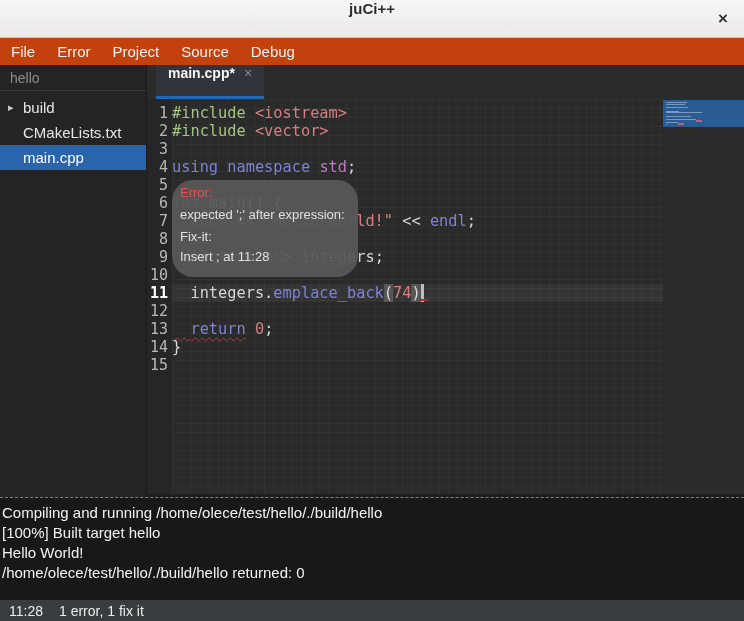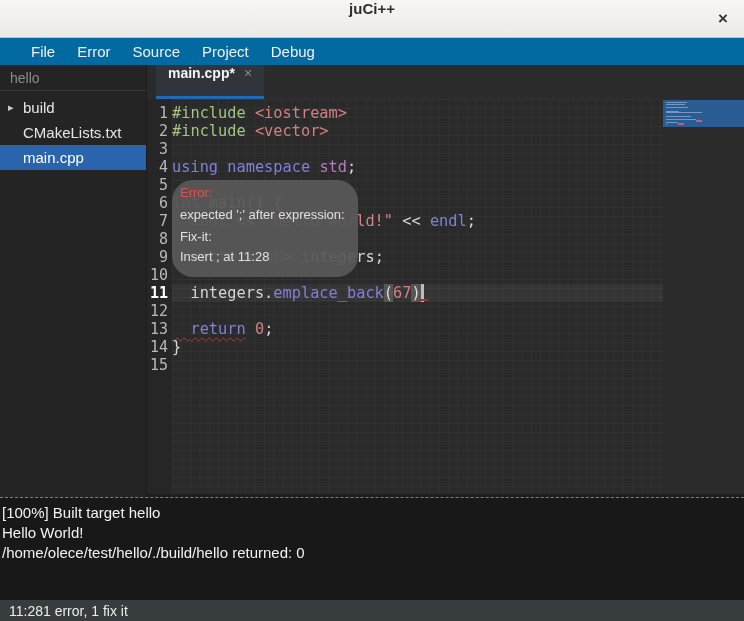--- a/index.html
+++ b/index.html
@@ -11,21 +11,21 @@
   .titlebar { position:absolute; top:0; left:0; width:744px; height:38px;
     background:linear-gradient(#f7f6f5,#eceae8); border-bottom:1px solid #c6c3bf;
     display:flex; align-items:flex-start; justify-content:center; }
   .titlebar .title { font-size:15px; font-weight:bold; color:#2d2d2d; }
   .titlebar .close { position:absolute; right:11px; top:9px; width:20px; height:20px;
     display:flex; align-items:center; justify-content:center;
     color:#333; font-size:17px; font-weight:bold; cursor:default; }
 
   
   .menubar { position:absolute; top:38px; left:0; width:744px; height:27px;
-    background:#0369a1; display:flex; align-items:center; padding-left:20px; }
+    background:#c2410c; display:flex; align-items:center; padding-left:0; }
   .menu-item { color:#f1f1f1; font-size:15px; padding:0 11px; line-height:27px; }
 
   
   .sidebar { position:absolute; top:65px; left:0; width:147px; height:432px;
     background:#242424; border-right:1px solid #1c1c1c; }
   .sidebar-header { height:26px; line-height:26px; padding-left:10px;
     color:#8b8b8b; font-size:14px; border-bottom:1px solid #3a3a3a; }
   .tree { padding-top:4px; }
   .tree-item { position:relative; height:25px; line-height:25px; padding-left:23px;
     color:#e6e6e6; font-size:15px; white-space:nowrap; }
@@ -84,38 +84,38 @@
   .tt-fixit-label { margin-top:7px; }
   .tt-fixit-text { margin-top:5px; }
 
   
   .split-line { position:absolute; top:497px; left:0; width:744px; height:0;
     border-top:1px dashed #7f7f7f; }
   .terminal { position:absolute; top:498px; left:0; width:744px; height:102px;
     background:#181818; padding:5px 0 0 2px; }
   .term-line { color:#f2f2f2; font-size:15px; line-height:20px; white-space:pre; }
   .statusbar { position:absolute; top:600px; left:0; width:744px; height:21px;
-    background:#373c3e; display:flex; align-items:center; padding-left:9px; }
+    background:#373c3e; display:flex; align-items:center; padding-left:9px; gap:16px; }
   .statusbar span { color:#ececec; font-size:14px; }
 </style>
 </head>
 <body>
 
 <div id="app">
 
   <div class="titlebar">
     <span class="title">juCi++</span>
     <span class="close">×</span>
   </div>
 
   <div class="menubar">
       <div class="menu-item">File</div>
       <div class="menu-item">Error</div>
+      <div class="menu-item">Project</div>
       <div class="menu-item">Source</div>
-      <div class="menu-item">Project</div>
       <div class="menu-item">Debug</div>
     </div>
 
   <div class="sidebar">
     <div class="sidebar-header">hello</div>
     <div class="tree">
         <div class="tree-item"><span class="expander">▸</span><span>build</span></div>
         <div class="tree-item"><span>CMakeLists.txt</span></div>
         <div class="tree-item selected"><span>main.cpp</span></div>
       </div>
@@ -151,21 +151,21 @@
         <div class="code-line" style="top: 23px;"><span class="pp">#include</span><span class="pl"> </span><span class="str">&lt;vector&gt;</span></div>
         <div class="code-line" style="top: 5px;"><span class="pp">#include</span><span class="pl"> </span><span class="str">&lt;iostream&gt;</span></div>
         <div class="code-line" style="top: 41px;"></div>
         <div class="code-line" style="top: 59px;"><span class="kw">using</span><span class="pl"> </span><span class="kw">namespace</span><span class="pl"> </span><span class="ns">std</span><span class="pl">;</span></div>
         <div class="code-line" style="top: 77px;"></div>
         <div class="code-line" style="top: 95px;"><span class="kw">int</span><span class="pl"> main() {</span></div>
         <div class="code-line" style="top: 113px;"><span class="pl">  </span><span class="kw">cout</span><span class="pl"> &lt;&lt; </span><span class="str">"Hello World!"</span><span class="pl"> &lt;&lt; </span><span class="kw">endl</span><span class="pl">;</span></div>
         <div class="code-line" style="top: 131px;"></div>
         <div class="code-line" style="top: 149px;"><span class="pl">  </span><span class="kw">vector</span><span class="pl">&lt;</span><span class="kw">int</span><span class="pl">&gt; integers;</span></div>
         <div class="code-line" style="top: 167px;"></div>
-        <div class="code-line current" style="top: 185px;"><span class="pl">  integers.</span><span class="kw">emplace_back</span><span class="brk">(</span><span class="num">67</span><span class="brk">)</span></div>
+        <div class="code-line current" style="top: 185px;"><span class="pl">  integers.</span><span class="kw">emplace_back</span><span class="brk">(</span><span class="num">74</span><span class="brk">)</span></div>
         <div class="cursor" style="left: 248.67px; top: 185px;"></div>
         <div class="cursor-errmark" style="left: 246.67px; top: 200px;"></div>
         <div class="code-line" style="top: 203px;"></div>
         <div class="code-line" style="top: 221px;"><span class="pl sq">  </span><span class="kw sq">return</span><span class="pl"> </span><span class="num">0</span><span class="pl">;</span></div>
         <div class="code-line" style="top: 239px;"><span class="pl">}</span></div>
         <div class="code-line" style="top: 257px;"></div>
       </div>
   </div>
 
   <div class="minimap">
@@ -187,20 +187,21 @@
   <div class="tooltip">
     <div class="err-label">Error:</div>
     <div class="line tt-error-text">expected ';' after expression:</div>
     <div class="line tt-fixit-label">Fix-it:</div>
     <div class="line tt-fixit-text">Insert ; at 11:28</div>
   </div>
 
   <div class="split-line"></div>
 
   <div class="terminal">
+      <div class="term-line">Compiling and running /home/olece/test/hello/./build/hello</div>
       <div class="term-line">[100%] Built target hello</div>
       <div class="term-line">Hello World!</div>
       <div class="term-line">/home/olece/test/hello/./build/hello returned: 0</div>
     </div>
 
   <div class="statusbar">
     <span>11:28</span>
     <span>1 error, 1 fix it</span>
   </div>
 

